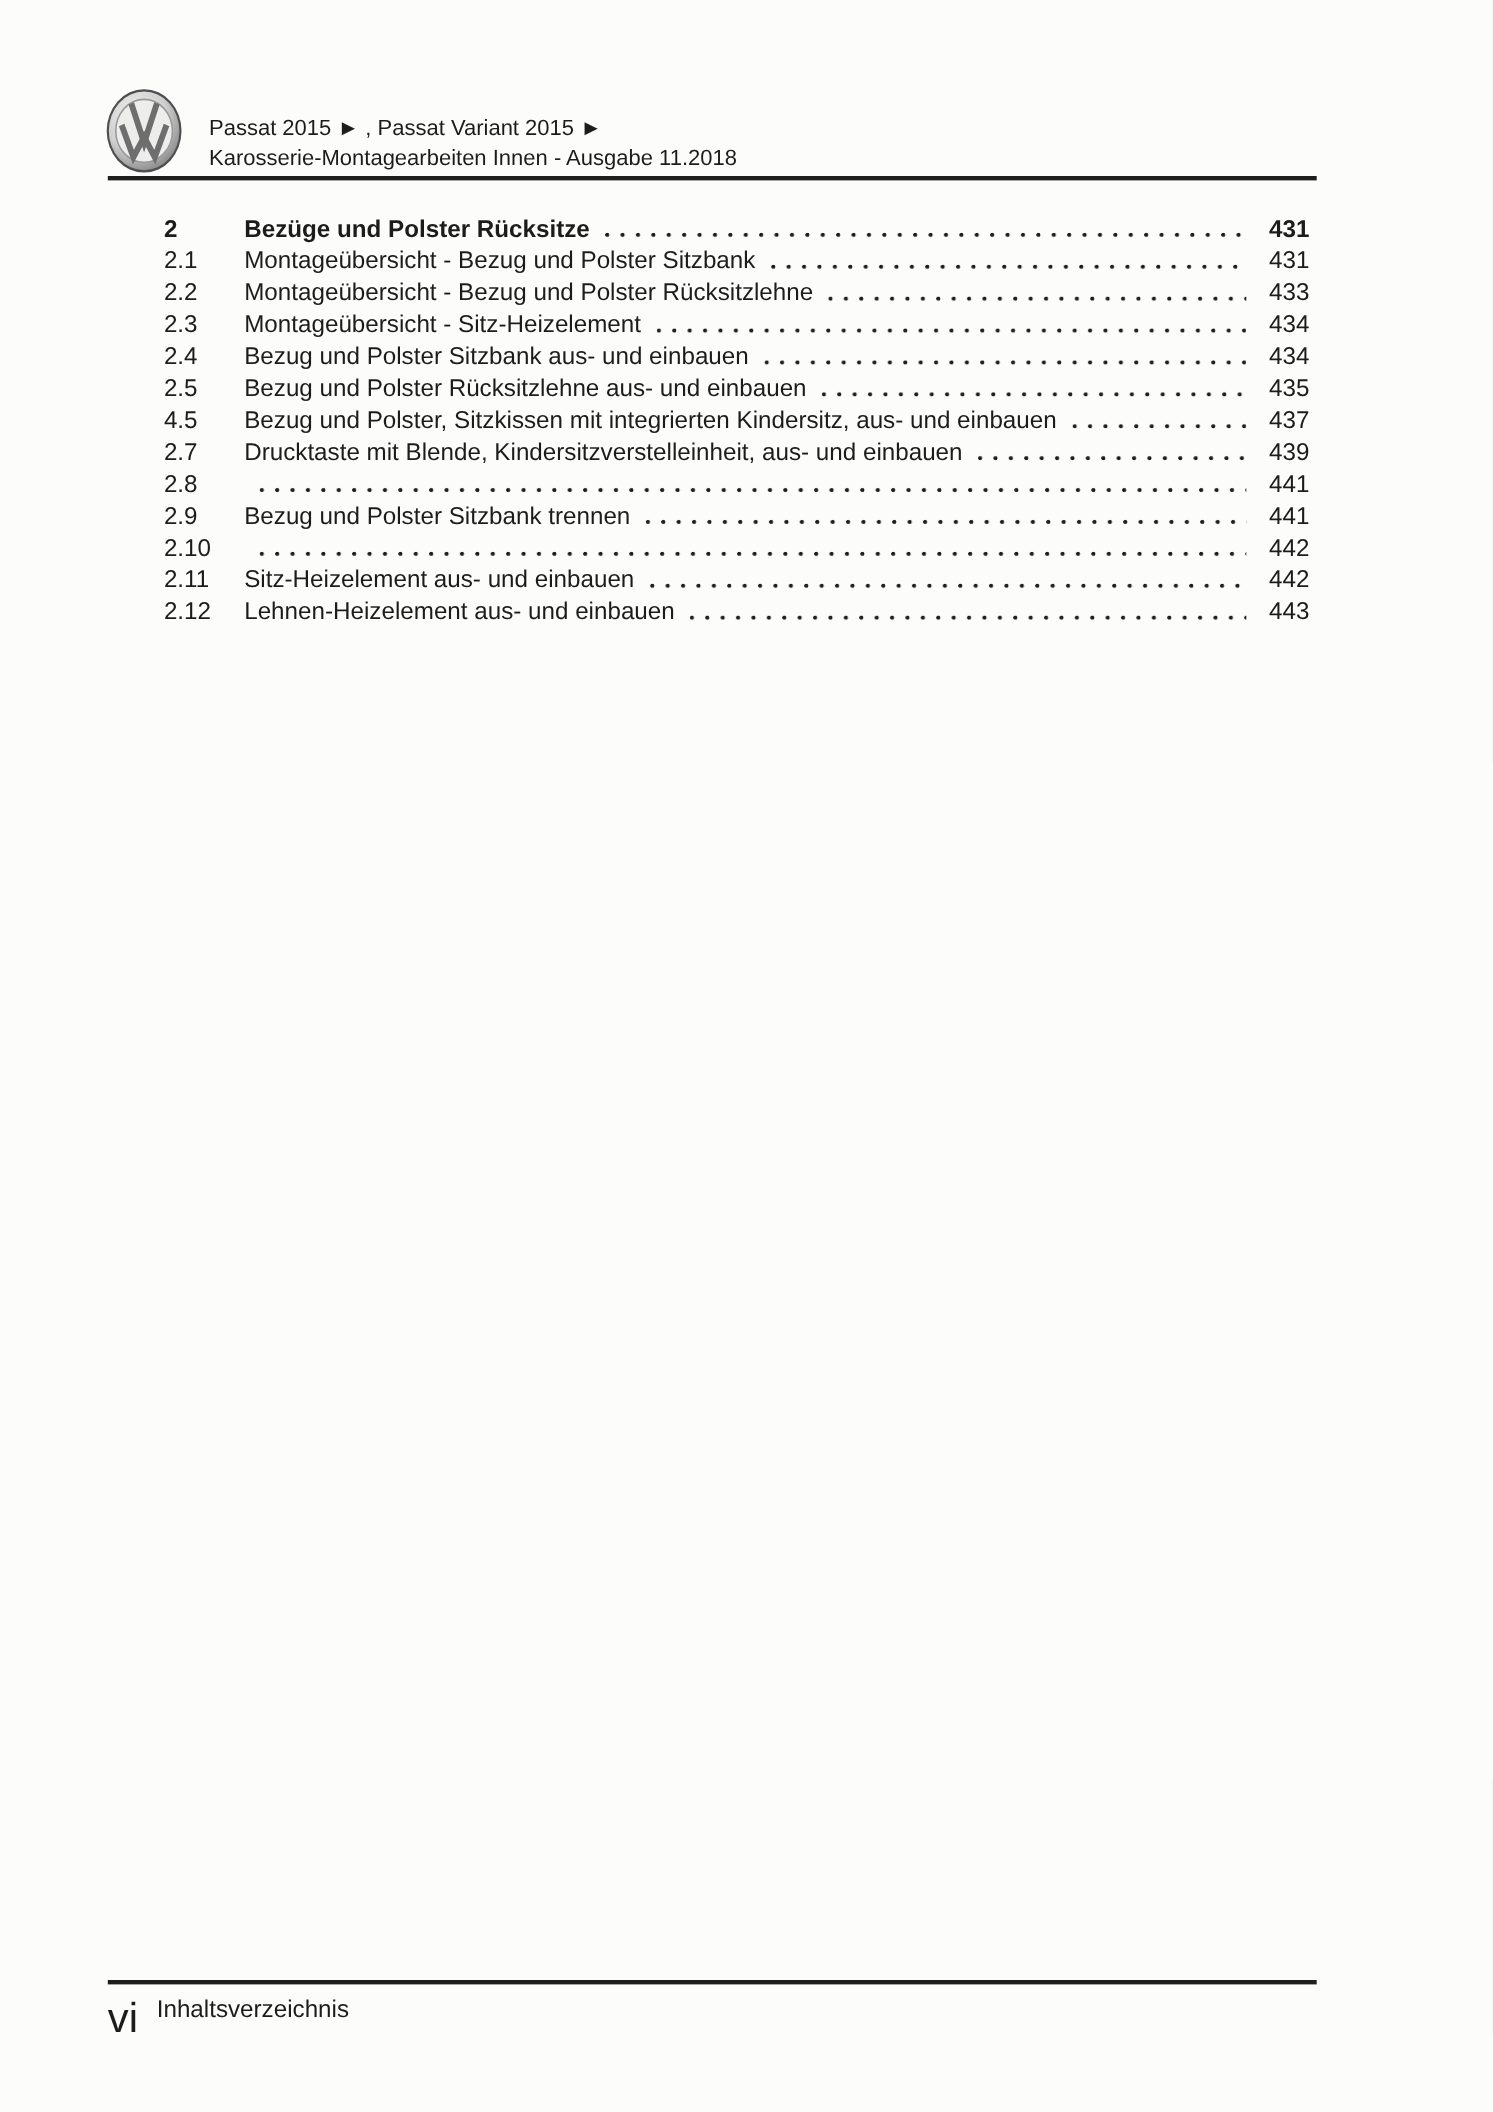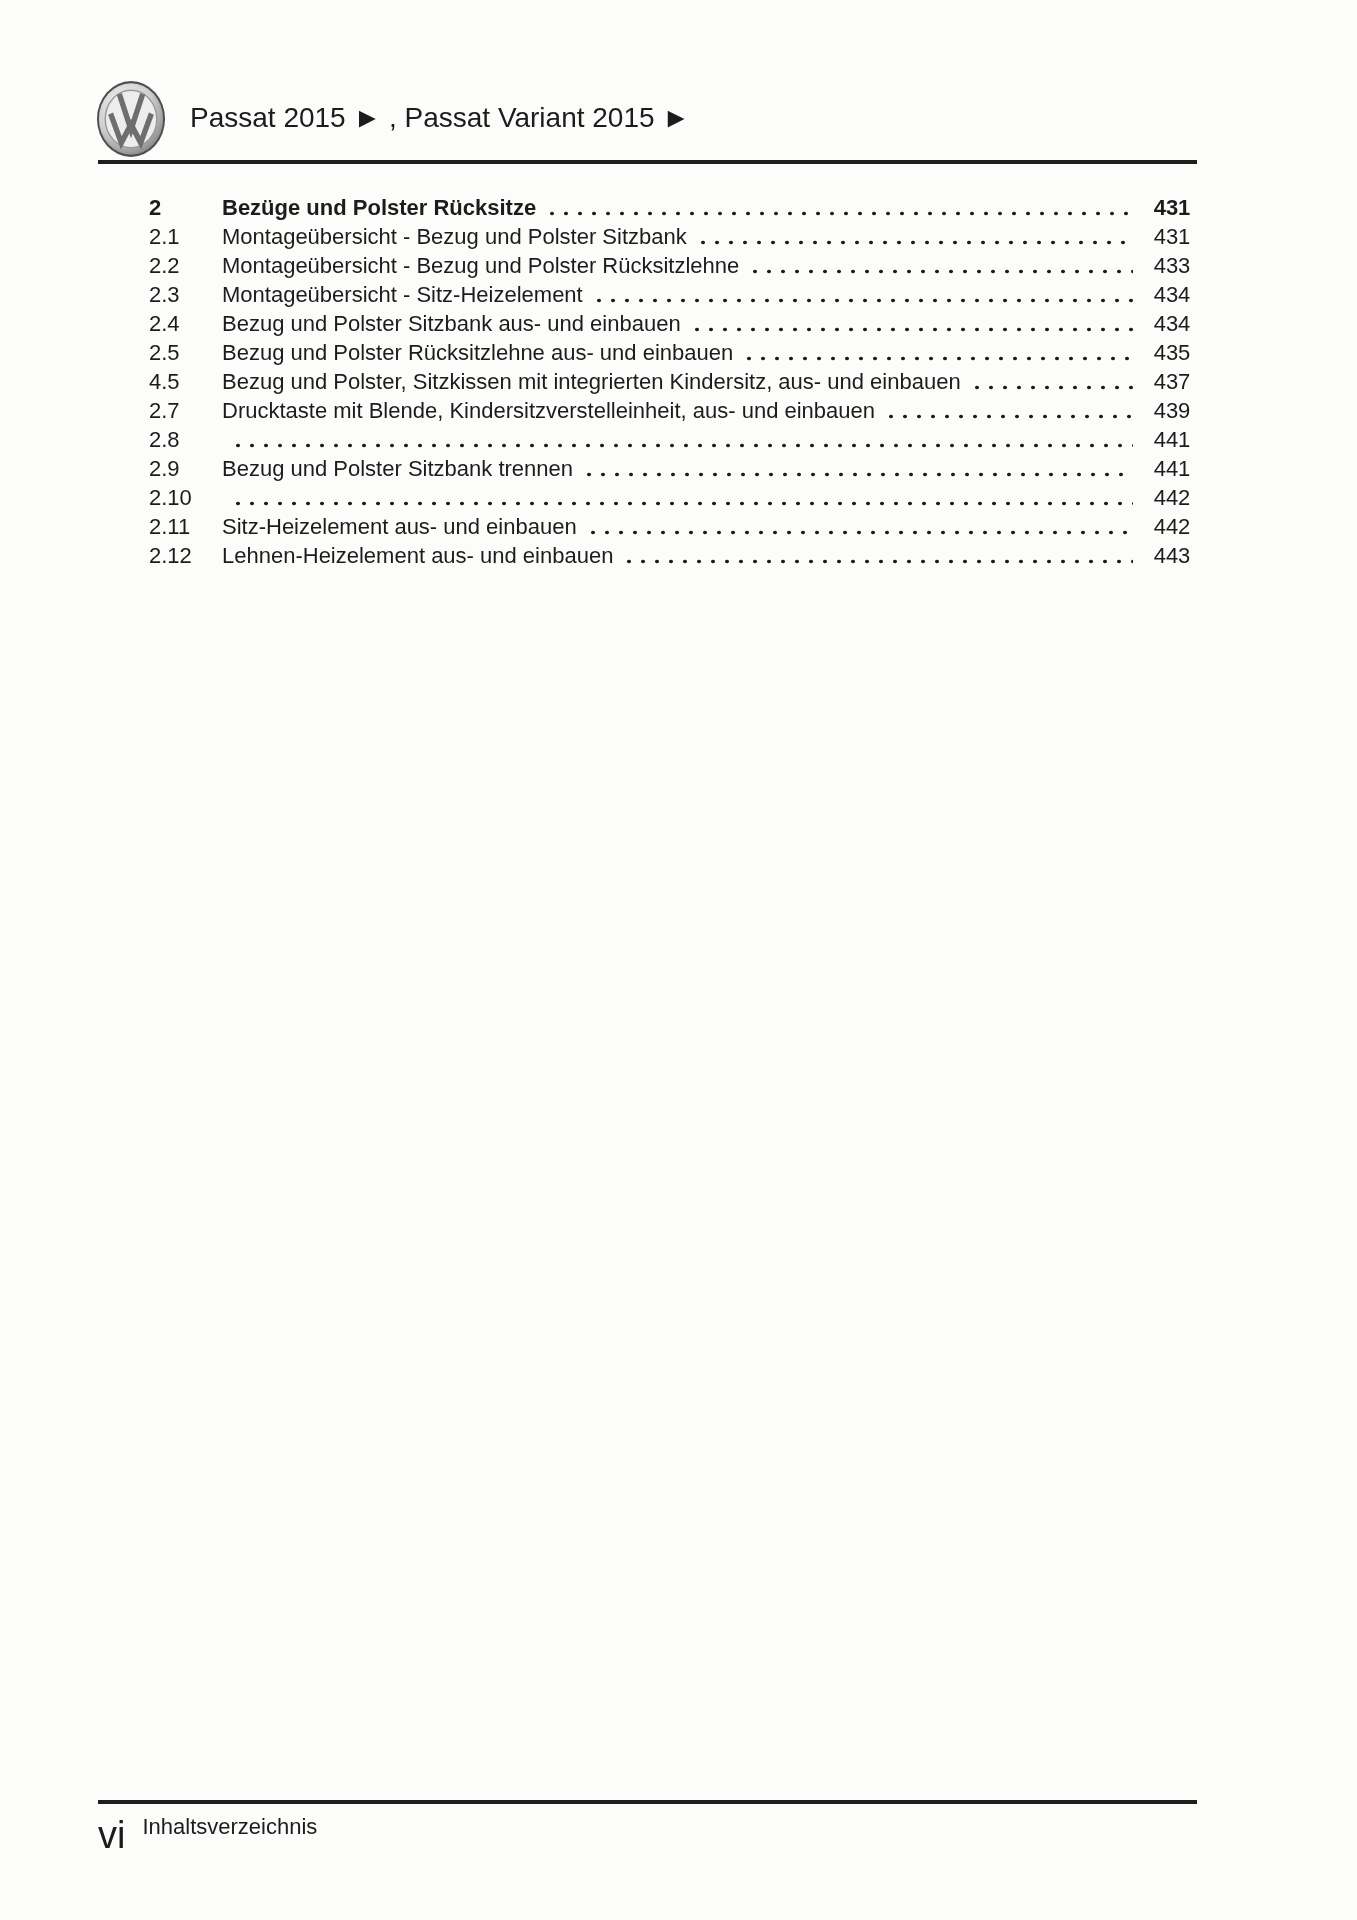--- a/index.html
+++ b/index.html
@@ -20,21 +20,21 @@
     position: absolute;
     left: 96px;
     top: 80px;
     width: 70px;
     height: 78px;
   }
   .header-text {
     position: absolute;
     left: 190px;
     top: 104px;
-    font-size: 28px;
+    font-size: 20px;
     line-height: 27px;
     white-space: nowrap;
   }
   .rule {
     position: absolute;
     left: 98px;
     width: 1099px;
     height: 4px;
     background: #1e1e1e;
   }
@@ -106,20 +106,21 @@
     </defs>
     <circle cx="36" cy="36" r="35" fill="#4e4e4e"></circle>
     <circle cx="36" cy="36" r="33" fill="url(#vwmetal)"></circle>
     <circle cx="36" cy="36" r="26.5" fill="#ededec" stroke="#9a9a9a" stroke-width="1.5"></circle>
     <polyline points="24,13 36,46 48,13" fill="none" stroke="#6e6e6e" stroke-width="5.5"></polyline>
     <polyline points="15,31 26,58 36,41 46,58 57,31" fill="none" stroke="#6e6e6e" stroke-width="5.5"></polyline>
   </svg>
 
   <div class="header-text">
     <div>Passat 2015 ► , Passat Variant 2015 ►</div>
+    <div>Karosserie-Montagearbeiten Innen - Ausgabe 11.2018</div>
   </div>
 
   <div class="rule rule-top"></div>
 
   <main class="toc" id="toc-rows">
       <div class="toc-row bold">
         <span class="toc-num">2</span>
         <span class="toc-title">Bezüge und Polster Rücksitze</span>
         <span class="toc-leader"></span>
         <span class="toc-page">431</span>

